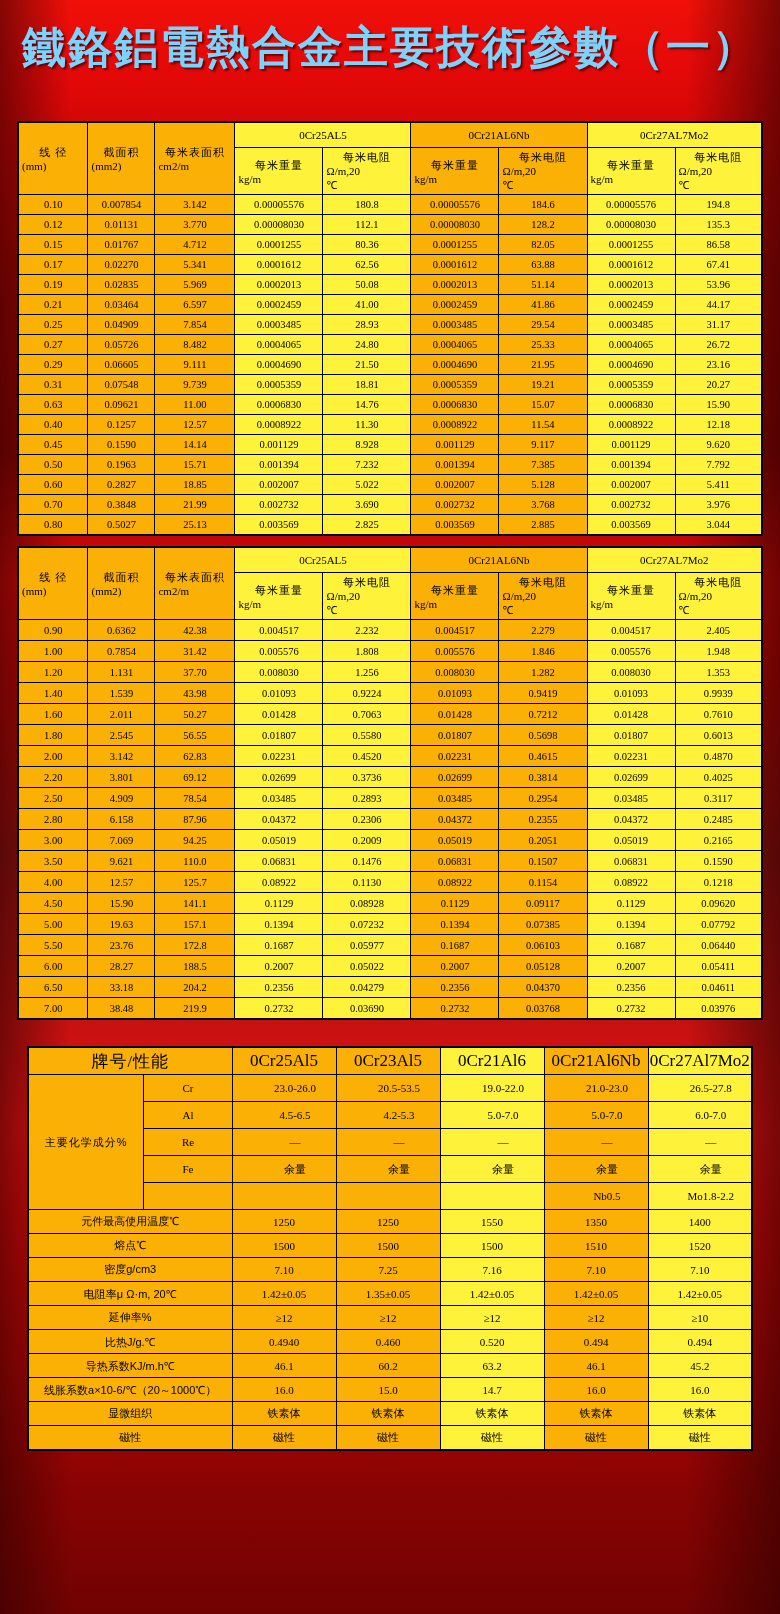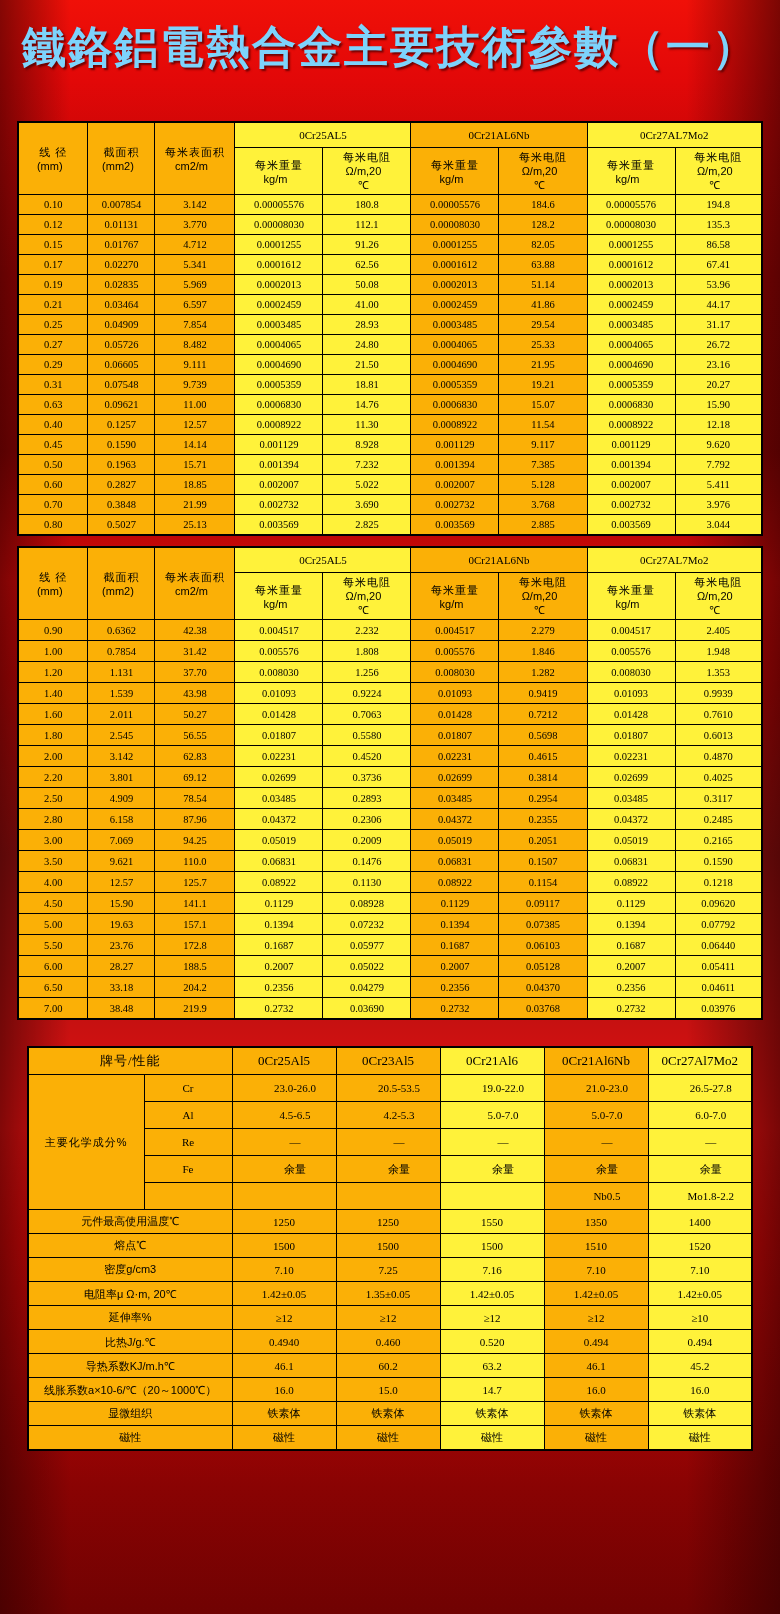--- a/index.html
+++ b/index.html
@@ -28,26 +28,26 @@
   .title-3{margin-top:22px;}
   table{border-collapse:collapse;margin:0 auto;table-layout:fixed;}
   #table1,#table2{width:744px;margin-top:44px;border:2px solid #000;}
   #table2{margin-top:10px;}
   #table3{width:724px;margin-top:26px;border:2px solid #000;}
   th,td{border:1px solid #000;color:#000;overflow:hidden;}
   .oc{background:#fbb006;}
   .yc{background:#fff23a;}
   .hcell{font-size:11px;font-weight:normal;vertical-align:middle;padding:2px 3px;}
   .h-cn{text-align:center;letter-spacing:1px;}
-  .h-unit{text-align:center;padding-right:7px;font-family:Liberation Sans, sans-serif;}
+  .h-unit{text-align:left;padding-right:7px;font-family:Liberation Serif, serif;}
   .band{font-size:11px;font-weight:normal;height:22px;font-family:"Liberation Serif",serif;}
   #table1 tbody td{height:19px;}
   #table2 tbody td{height:20px;}
   .num{font-family:"Liberation Serif",serif;font-size:10.5px;text-align:center;padding:0;}
-  #table3 th{font-size:13px;font-weight:normal;height:24px;font-family:"Liberation Serif",serif;}
+  #table3 th{font-size:17px;font-weight:normal;height:24px;font-family:"Liberation Serif",serif;}
   #table3 td{font-size:11px;text-align:center;padding:3px 2px;}
   #table3 td.val{font-family:"Liberation Serif",serif;height:17px;}
   #table3 td.chemval{height:20px;padding-left:24px;}
   .glabel{letter-spacing:1px;}
   .elabel{font-family:"Liberation Serif",serif;}
   .plabel{padding:2px 4px;}
 </style>
 </head>
 <body>
 
@@ -134,21 +134,21 @@
           <td class="oc num">0.00008030</td>
           <td class="oc num">128.2</td>
           <td class="yc num">0.00008030</td>
           <td class="yc num">135.3</td>
         </tr>
         <tr>
           <td class="oc num">0.15</td>
           <td class="oc num">0.01767</td>
           <td class="oc num">4.712</td>
           <td class="yc num">0.0001255</td>
-          <td class="yc num">91.26</td>
+          <td class="yc num">80.36</td>
           <td class="oc num">0.0001255</td>
           <td class="oc num">82.05</td>
           <td class="yc num">0.0001255</td>
           <td class="yc num">86.58</td>
         </tr>
         <tr>
           <td class="oc num">0.17</td>
           <td class="oc num">0.02270</td>
           <td class="oc num">5.341</td>
           <td class="yc num">0.0001612</td>

